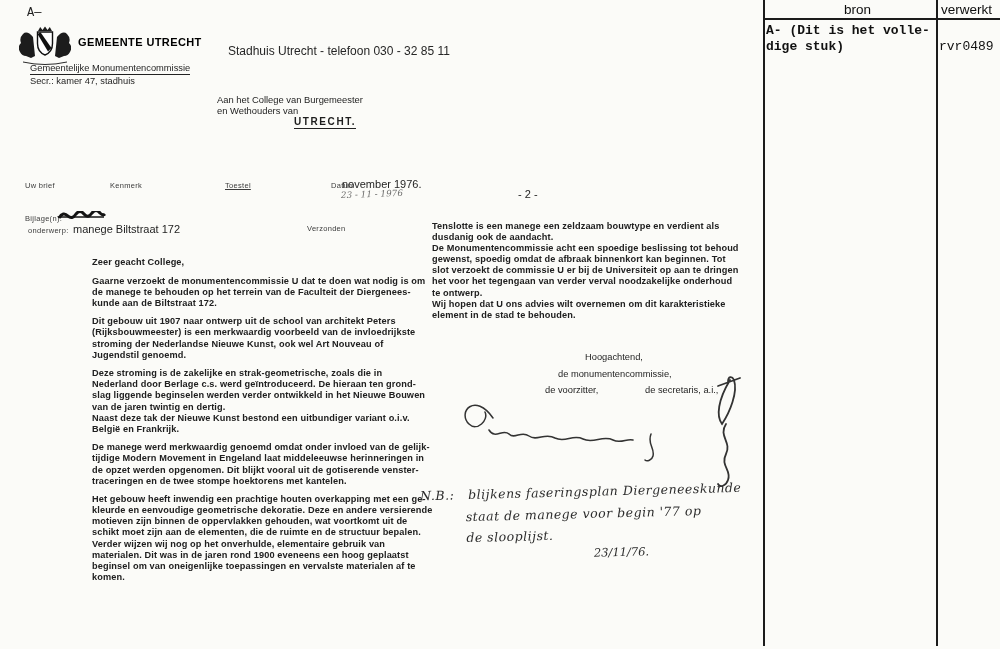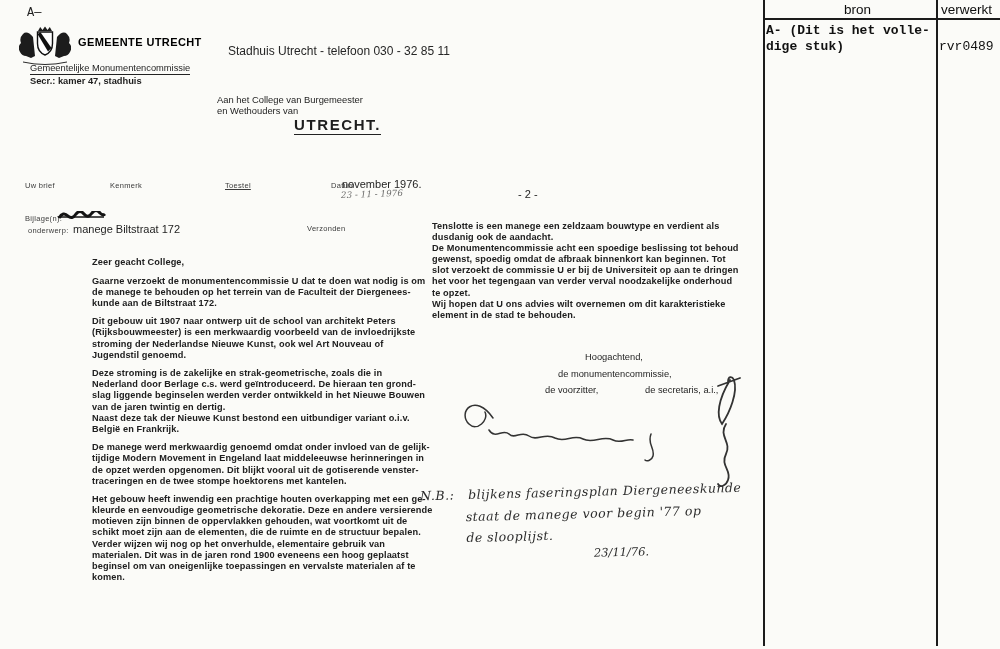--- a/index.html
+++ b/index.html
@@ -12,21 +12,21 @@
   .body-size{font-size:9.2px;line-height:11.1px;letter-spacing:0.12px;color:#202020;}
   .para{margin-bottom:7.5px;}
   .ln{white-space:nowrap;font-weight:bold;}
   .small-label{font-size:7.5px;color:#3b3b3b;letter-spacing:0.3px;}
   .hand{font-family:"DejaVu Serif",serif;font-style:italic;color:#2d2d2d;}
   .org-name{font-size:11px;font-weight:bold;letter-spacing:0.4px;color:#000000;text-align:center;}
   .org-contact{font-size:12px;color:#262626;}
   .commission{font-size:9.3px;border-bottom:1px solid #222;padding-bottom:1px;}
   .secretariat{font-size:9.3px;}
   .recipient-line{font-size:9.4px;}
-  .city{font-size:15px;letter-spacing:1.6px;border-bottom:1px solid #222;padding-bottom:0.5px;font-weight:bold;}
+  .city{font-size:10px;letter-spacing:1.6px;border-bottom:1px solid #222;padding-bottom:0.5px;font-weight:bold;}
   .field-value{font-size:11px;}
   .closing-line{font-size:9.3px;}
   .vline{position:absolute;top:0;width:1.5px;height:646px;background:#1b1b1b;}
   .hline{position:absolute;top:18px;left:763px;width:237px;height:1.5px;background:#1b1b1b;}
   .sidebar-header{font-size:13.5px;color:#0e0e0e;}
   .sidebar-cell{font-size:13px;line-height:16px;color:#111;}
   .note-wrap{transform:rotate(-1.5deg);}
   .note-line{font-size:12.5px;letter-spacing:0.5px;}
   .hand-date{font-size:8.8px;color:#4a4a4a;transform:rotate(-2deg);opacity:0.8;}
   svg{display:block;}
@@ -45,21 +45,21 @@
       <path d="M19 6 l2.2 -4 2.3 3 2.5 -3.5 2.5 3.5 2.3 -3 2.2 4 z" fill="#1c1c1c"></path>
       <path d="M18.5 7 h15 v11.5 q0 8.5 -7.5 11.5 q-7.5 -3 -7.5 -11.5 z" fill="#ffffff" stroke="#101010" stroke-width="1.4"></path>
       <path d="M18.5 9 l10.5 17.5 3.5 -3.5 -11 -15.8 z" fill="#101010"></path>
       <path d="M4 37 q22 5 44 0" stroke="#2a2a2a" stroke-width="1" fill="none"></path>
     </svg>
   </div>
 
   <div class="abs org-name" style="left:78px;top:36px;">GEMEENTE UTRECHT</div>
   <div class="abs org-contact" style="left:228px;top:44px;">Stadhuis Utrecht - telefoon 030 - 32 85 11</div>
   <div class="abs commission" style="left:30px;top:63px;">Gemeentelijke Monumentencommissie</div>
-  <div class="abs secretariat" style="left:30px;top:76px;font-weight:bold;">Secr.: kamer 47, stadhuis</div>
+  <div class="abs secretariat" style="left:30px;top:76px;">Secr.: kamer 47, stadhuis</div>
 
   <div class="abs recipient-line" style="left:217px;top:94px;">Aan het College van Burgemeester</div>
   <div class="abs recipient-line" style="left:217px;top:105px;">en Wethouders van</div>
   <div class="abs city" style="left:294px;top:116px;">UTRECHT.</div>
 
   <div class="abs small-label" style="left:25px;top:181px;">Uw brief</div>
   <div class="abs small-label" style="left:110px;top:181px;">Kenmerk</div>
   <div class="abs small-label" style="left:225px;top:181px;text-decoration:underline;">Toestel</div>
   <div class="abs small-label" style="left:307px;top:181px;margin-left:24px;">Datum</div>
   <div class="abs field-value" style="left:342px;top:178px;">november 1976.</div>
@@ -119,21 +119,21 @@
       </div>
   </div>
 
   <div class="abs body-size" style="left:432px;top:221px;">
       <div class="ln">Tenslotte is een manege een zeldzaam bouwtype en verdient als</div>
       <div class="ln">dusdanig ook de aandacht.</div>
       <div class="ln">De Monumentencommissie acht een spoedige beslissing tot behoud</div>
       <div class="ln">gewenst, spoedig omdat de afbraak binnenkort kan beginnen. Tot</div>
       <div class="ln">slot verzoekt de commissie U er bij de Universiteit op aan te dringen</div>
       <div class="ln">het voor het tegengaan van verder verval noodzakelijke onderhoud</div>
-      <div class="ln">te opzet.</div>
+      <div class="ln">te ontwerp.</div>
       <div class="ln">Wij hopen dat U ons advies wilt overnemen om dit karakteristieke</div>
       <div class="ln">element in de stad te behouden.</div>
     </div>
 
   <div class="abs closing-line" style="left:585px;top:352px;">Hoogachtend,</div>
   <div class="abs closing-line" style="left:558px;top:369px;">de monumentencommissie,</div>
   <div class="abs closing-line" style="left:545px;top:385px;">de voorzitter,</div>
   <div class="abs closing-line" style="left:645px;top:385px;">de secretaris, a.i.,</div>
 
   <div class="abs" style="left:455px;top:390px;">

